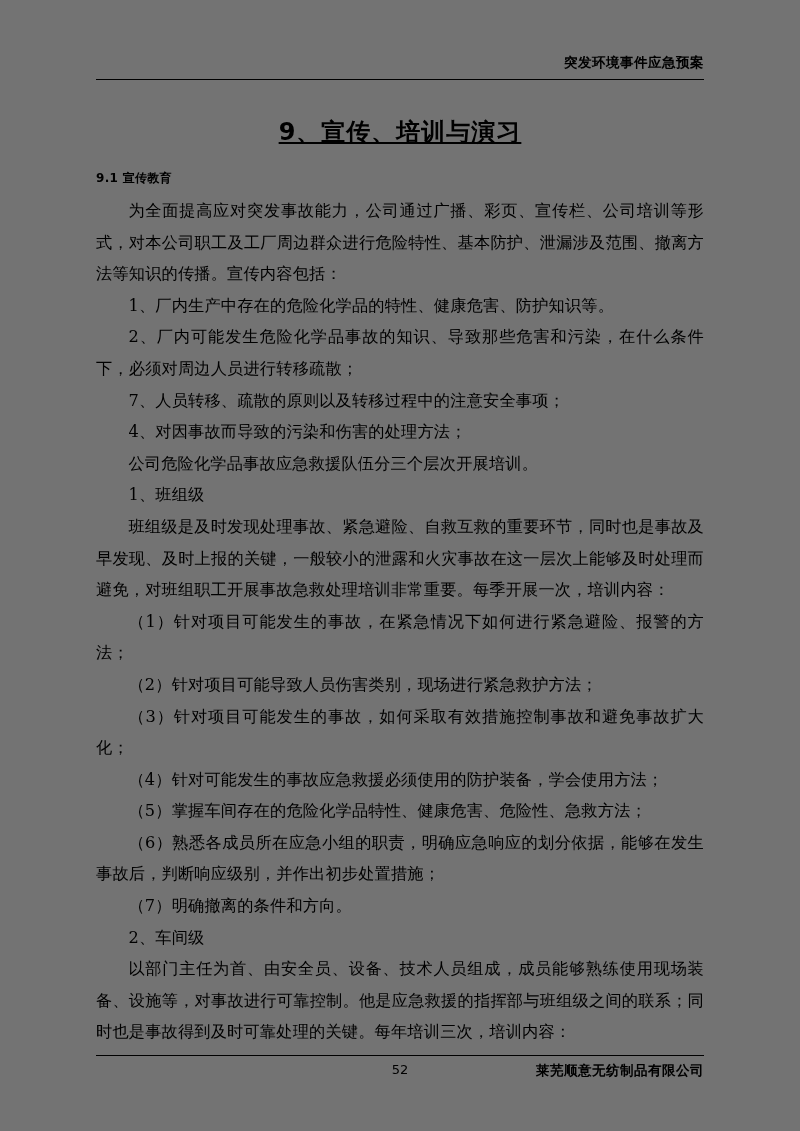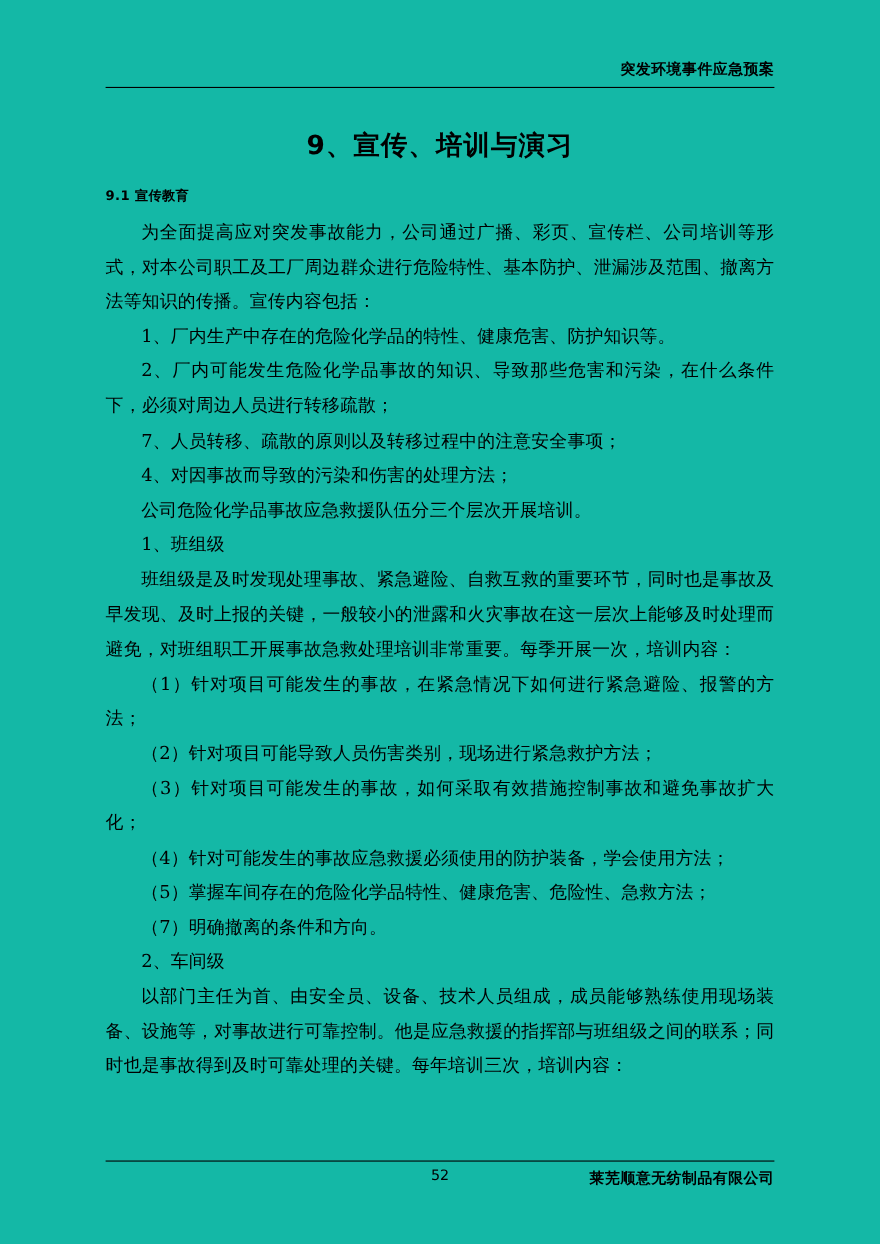--- a/index.html
+++ b/index.html
@@ -9,21 +9,21 @@
   }
   body {
     font-family: "DejaVu Serif", "Liberation Serif", serif;
     color: #000000;
   }
   .page {
     position: relative;
     width: 800px;
     height: 1131px;
     margin: 0 auto;
-    background: #14b8a6;
+    background: #737373;
     box-sizing: border-box;
     overflow: hidden;
   }
   .header {
     position: absolute;
     top: 46px;
     left: 96px;
     right: 96px;
     height: 34px;
     border-bottom: 1.5px solid #000;
@@ -45,20 +45,21 @@
     left: 96px;
     width: 608px;
   }
   h1.doc-title {
     font-size: 24px;
     font-family: "DejaVu Sans", "Liberation Sans", sans-serif;
     font-weight: bold;
     text-align: center;
     margin: 20px 0 22px 0;
     letter-spacing: 1px;
+    text-decoration: underline;
   }
   h2.sec-title {
     font-size: 12px;
     font-family: "DejaVu Sans", "Liberation Sans", sans-serif;
     font-weight: bold;
     margin: 14px 0 8px 0;
     letter-spacing: 0.3px;
   }
   p.para {
     font-size: 16.2px;
@@ -119,20 +120,21 @@
     <p class="para">4、对因事故而导致的污染和伤害的处理方法；</p>
 
     <p class="para">公司危险化学品事故应急救援队伍分三个层次开展培训。</p>
     <p class="para">1、班组级</p>
     <p class="para">班组级是及时发现处理事故、紧急避险、自救互救的重要环节，同时也是事故及早发现、及时上报的关键，一般较小的泄露和火灾事故在这一层次上能够及时处理而避免，对班组职工开展事故急救处理培训非常重要。每季开展一次，培训内容：</p>
     <p class="para">（1）针对项目可能发生的事故，在紧急情况下如何进行紧急避险、报警的方法；</p>
     <p class="para">（2）针对项目可能导致人员伤害类别，现场进行紧急救护方法；</p>
     <p class="para">（3）针对项目可能发生的事故，如何采取有效措施控制事故和避免事故扩大化；</p>
     <p class="para">（4）针对可能发生的事故应急救援必须使用的防护装备，学会使用方法；</p>
     <p class="para">（5）掌握车间存在的危险化学品特性、健康危害、危险性、急救方法；</p>
+    <p class="para">（6）熟悉各成员所在应急小组的职责，明确应急响应的划分依据，能够在发生事故后，判断响应级别，并作出初步处置措施；</p>
     <p class="para">（7）明确撤离的条件和方向。</p>
     <p class="para">2、车间级</p>
     <p class="para">以部门主任为首、由安全员、设备、技术人员组成，成员能够熟练使用现场装备、设施等，对事故进行可靠控制。他是应急救援的指挥部与班组级之间的联系；同时也是事故得到及时可靠处理的关键。每年培训三次，培训内容：</p>
 
   </div>
 
   <div class="footer">
     <div class="footer-page">52</div>
     <div class="footer-company">莱芜顺意无纺制品有限公司</div>
   </div>

